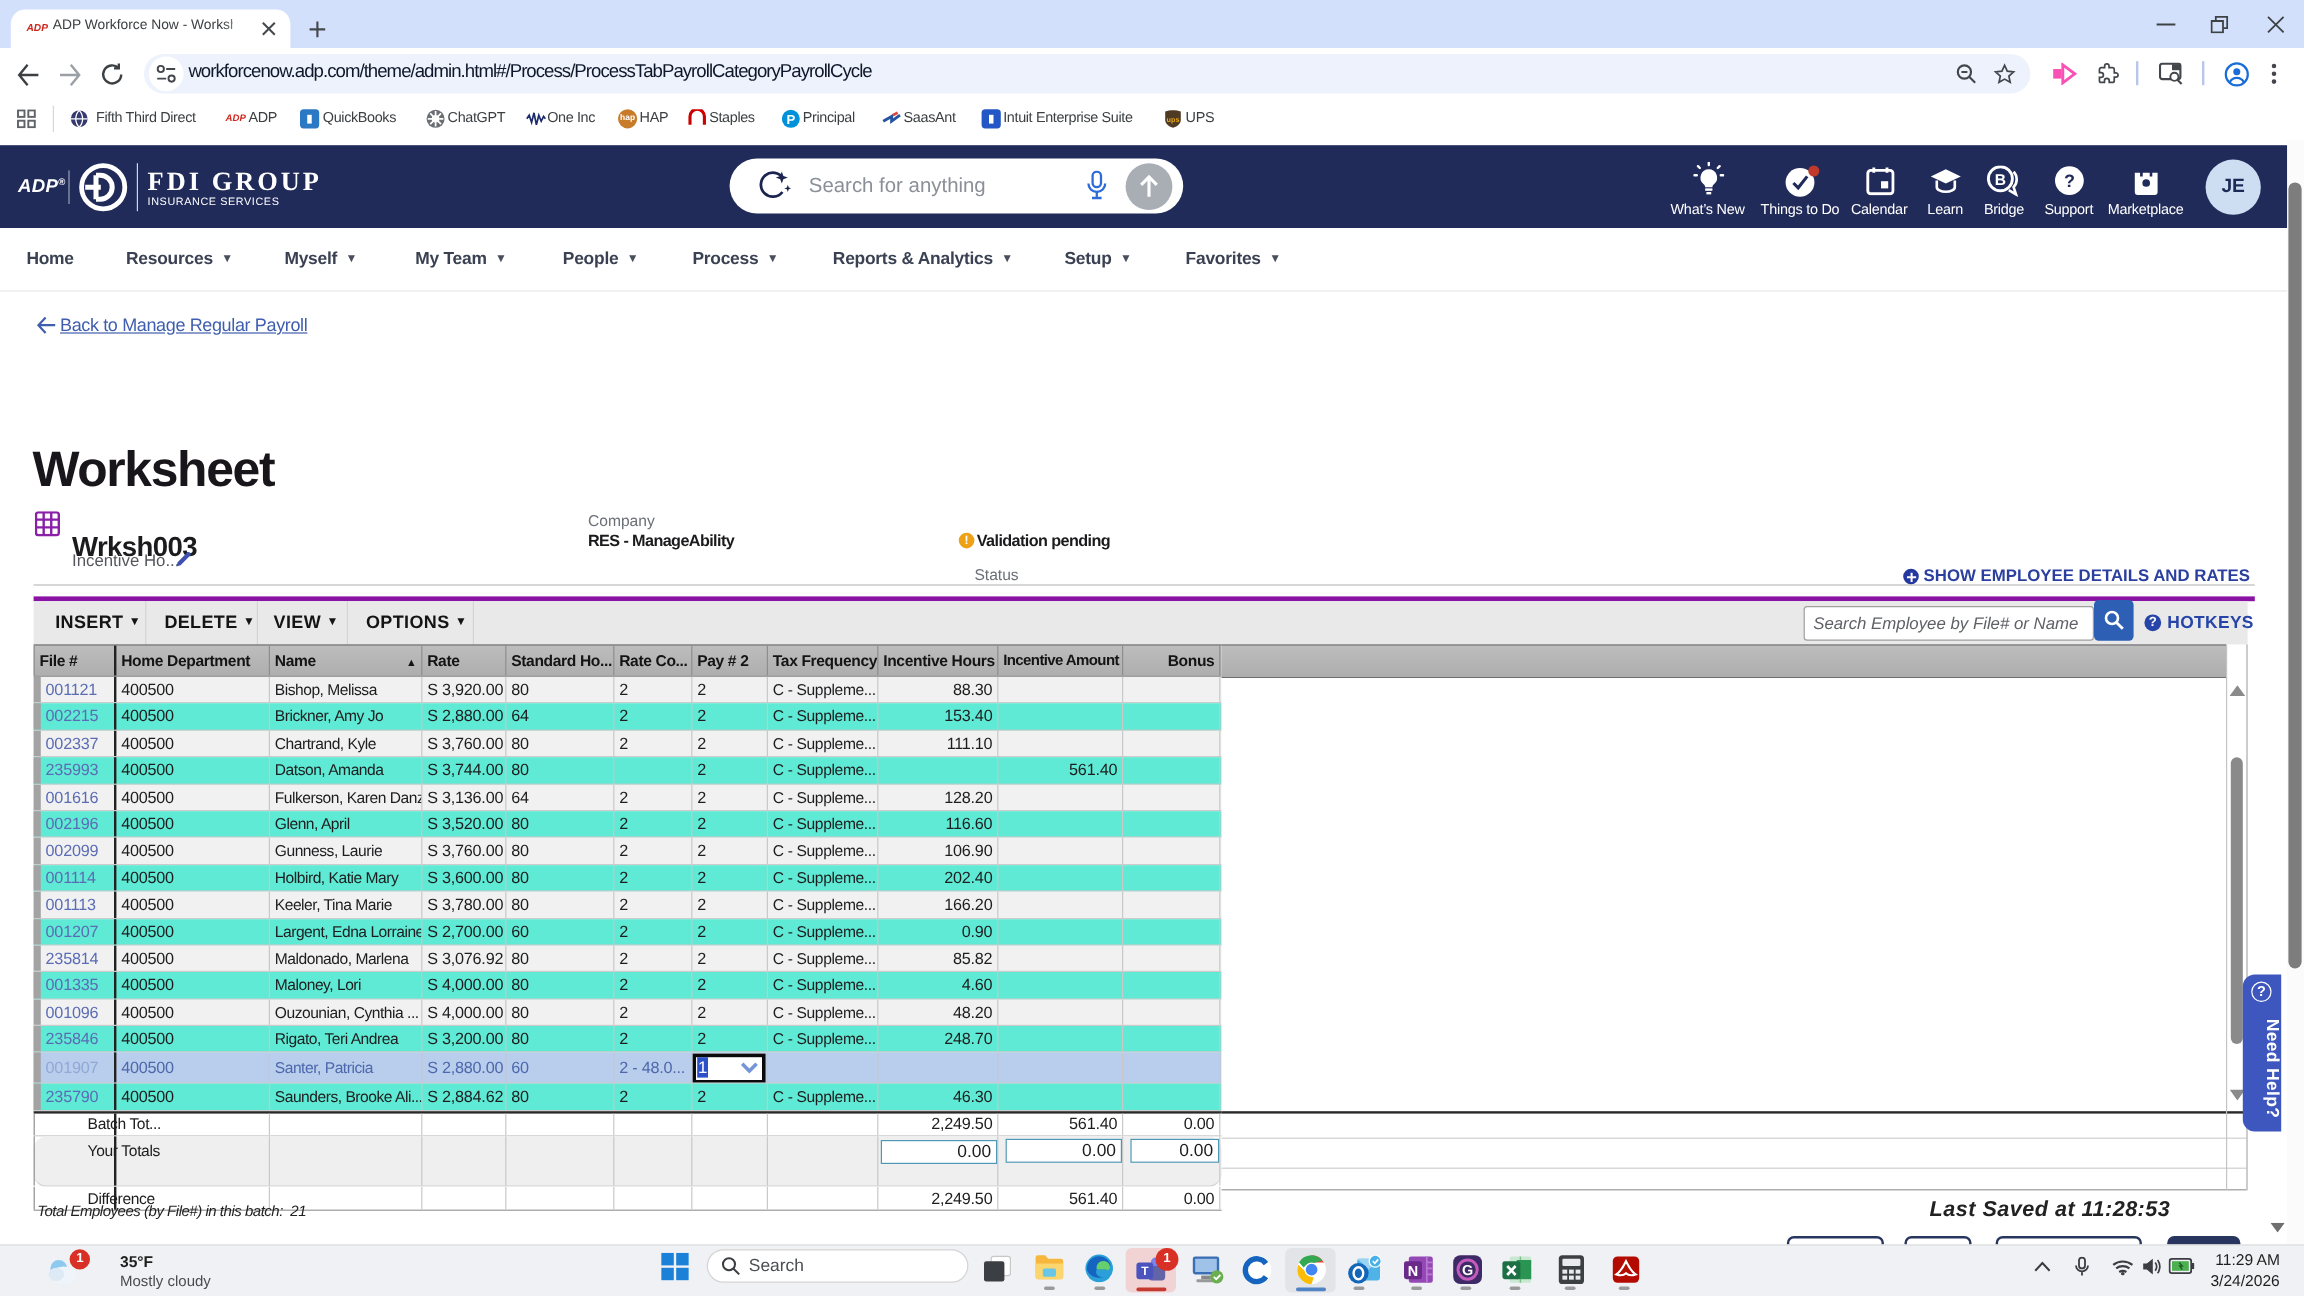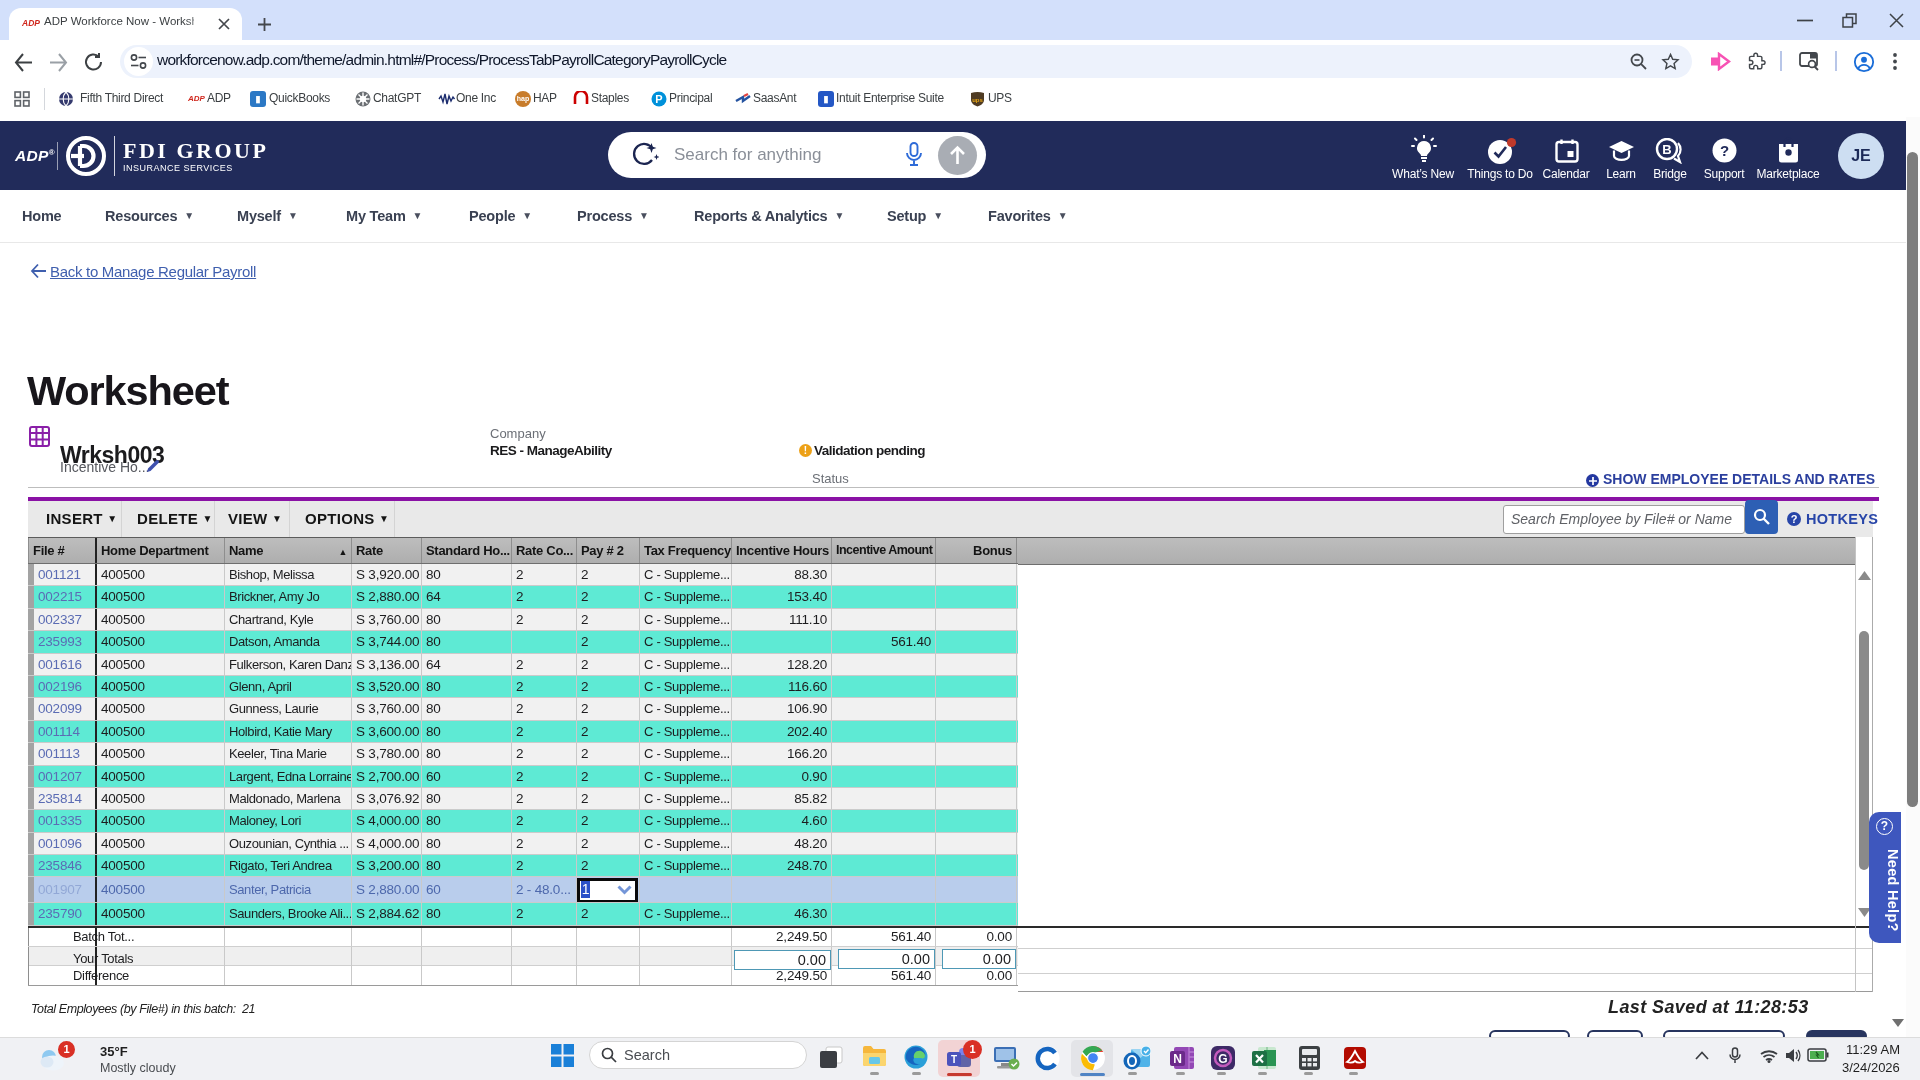--- a/index.html
+++ b/index.html
@@ -552,21 +552,21 @@
       <div></div>
       <div></div>
       <div></div>
       <div></div>
       <div></div>
       <div></div>
       <div class="rr">2,249.50</div>
       <div class="rr">561.40</div>
       <div class="rr">0.00</div>
     </div>
-<div class="trow" style="background:#efefef;height:19px;line-height:24px;">
+<div class="trow" style="background:#efefef;height:42px;line-height:24px;border-radius:11px;">
       <div>Your Totals</div>
       <div></div>
       <div></div>
       <div></div>
       <div></div>
       <div></div>
       <div></div>
       <div></div>
       <div></div>
       <div></div>

